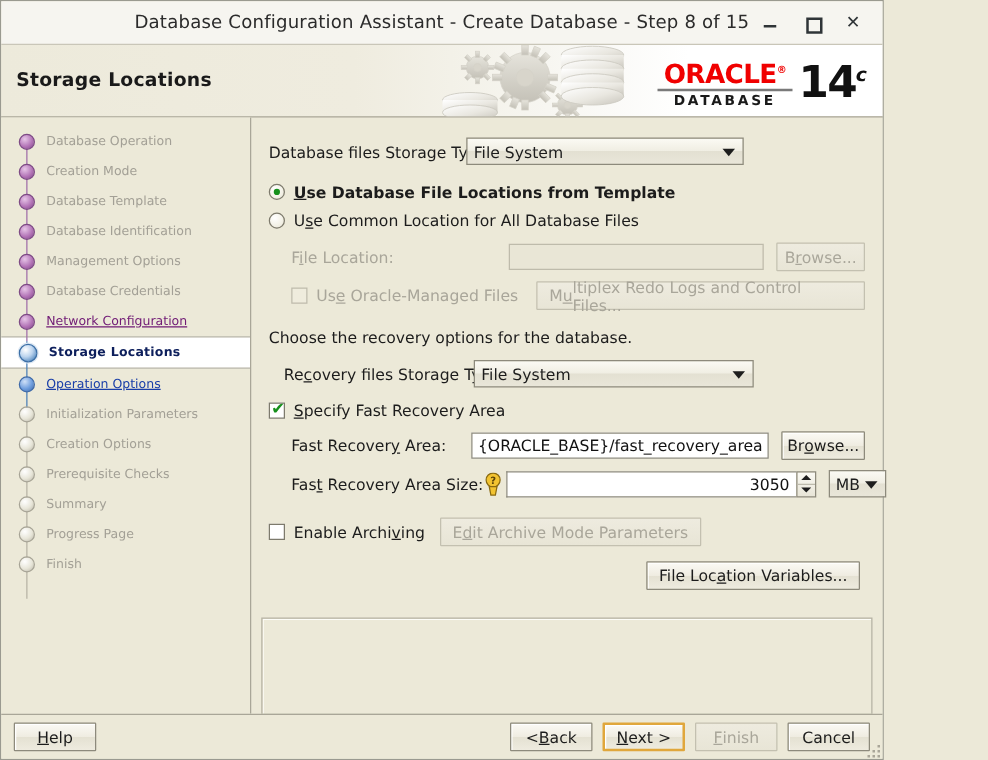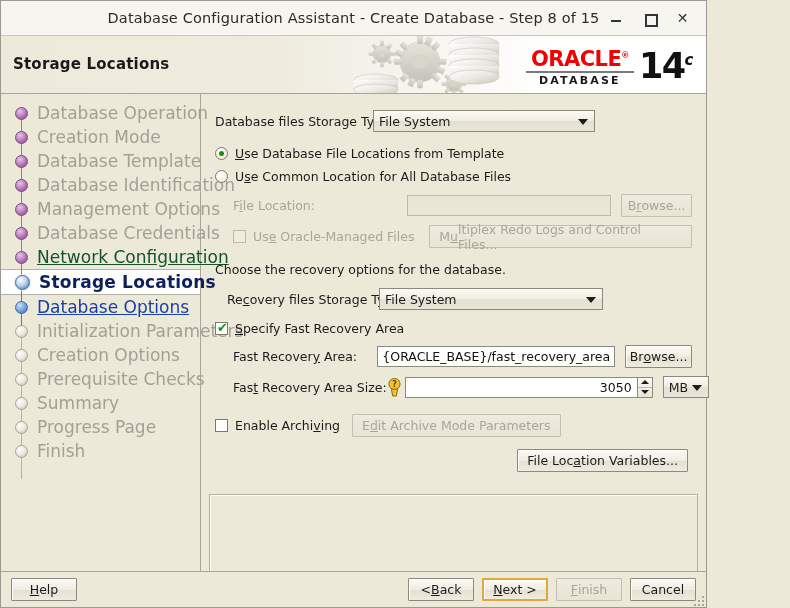--- a/index.html
+++ b/index.html
@@ -124,23 +124,23 @@
     border: 1px solid #3c6fa6;
     box-shadow: 0 0 0 1px #dfe9f4;
   }
   .step-line {
     position: absolute; left: 20px; top: 12px; bottom: 12px;
     width: 1px; background: #b6b3a4; z-index: 1;
   }
   .step-line.seg-done { background: #a06ea8; }
   .step-line.seg-next { background: #4a7fb5; }
   .step-label {
-    margin-left: 9px; font-size: 17px; color: #a3a096; white-space: nowrap;
-  }
-  .step.visited .step-label { color: #14532d; text-decoration: underline; }
+    margin-left: 9px; font-size: 10px; color: #a3a096; white-space: nowrap;
+  }
+  .step.visited .step-label { color: #701a75; text-decoration: underline; }
   .step.upcoming-link .step-label { color: #1a3fa8; text-decoration: underline; }
   .step.current {
     background: #ffffff;
     border-top: 1px solid #b5b2a3;
     border-bottom: 1px solid #b5b2a3;
     height: 26px;
   }
   .step.current .step-label {
     color: #0d1f5c; font-weight: bold; text-decoration: none; letter-spacing: .2px;
   }
@@ -396,21 +396,21 @@
         <div class="step visited">
           <div class="step-bullet done"></div>
           <div class="step-label">Network Configuration</div>
         </div>
         <div class="step current">
           <div class="step-bullet current"></div>
           <div class="step-label">Storage Locations</div>
         </div>
         <div class="step upcoming-link">
           <div class="step-bullet next"></div>
-          <div class="step-label">Database Options</div>
+          <div class="step-label">Operation Options</div>
         </div>
         <div class="step">
           <div class="step-bullet"></div>
           <div class="step-label">Initialization Parameters</div>
         </div>
         <div class="step">
           <div class="step-bullet"></div>
           <div class="step-label">Creation Options</div>
         </div>
         <div class="step">
@@ -437,21 +437,21 @@
       <div class="row" style="margin-bottom:14px;">
         <div class="lbl" style="width:158px;">Database files Storage Type:</div>
         <div class="combo" style="width:222px;">
           <span>File System</span>
           <span class="arrow"></span>
         </div>
       </div>
 
       <div class="row" style="margin-bottom:8px;">
         <div class="radio on"></div>
-        <div class="lbl" style="margin-left:7px;"><u class="mn">U</u>se Database File Locations from Template</div>
+        <div class="lbl" style="margin-left:7px;font-weight:bold;"><u class="mn">U</u>se Database File Locations from Template</div>
       </div>
 
       <div class="row" style="margin-bottom:10px;">
         <div class="radio"></div>
         <div class="lbl" style="margin-left:7px;">U<u class="mn">s</u>e Common Location for All Database Files</div>
       </div>
 
       <div class="row" style="margin-bottom:8px; padding-left:18px;">
         <div class="lbl dis" style="width:198px;">F<u class="mn">i</u>le Location:</div>
         <div class="tfield dis" style="width:230px;"></div>

